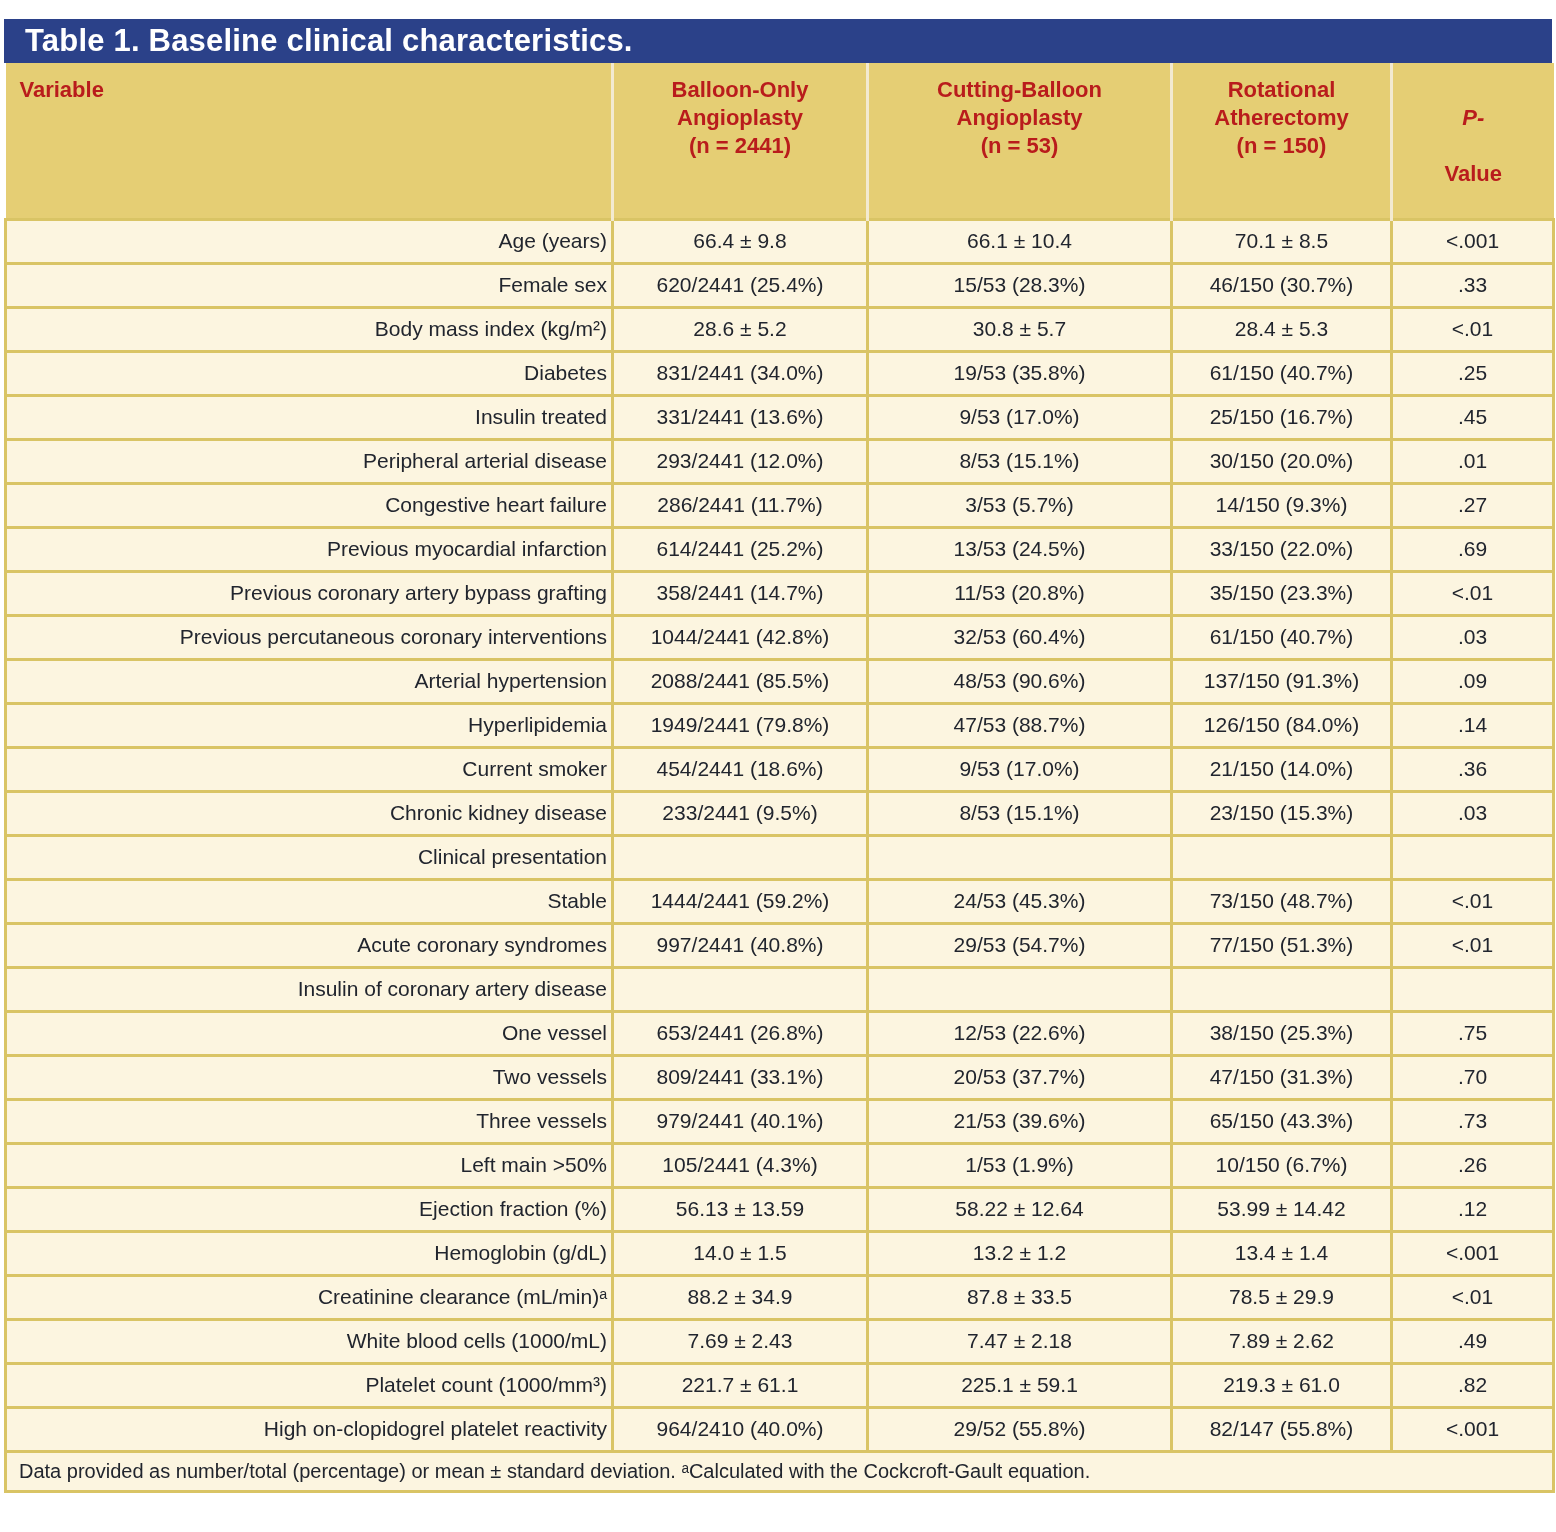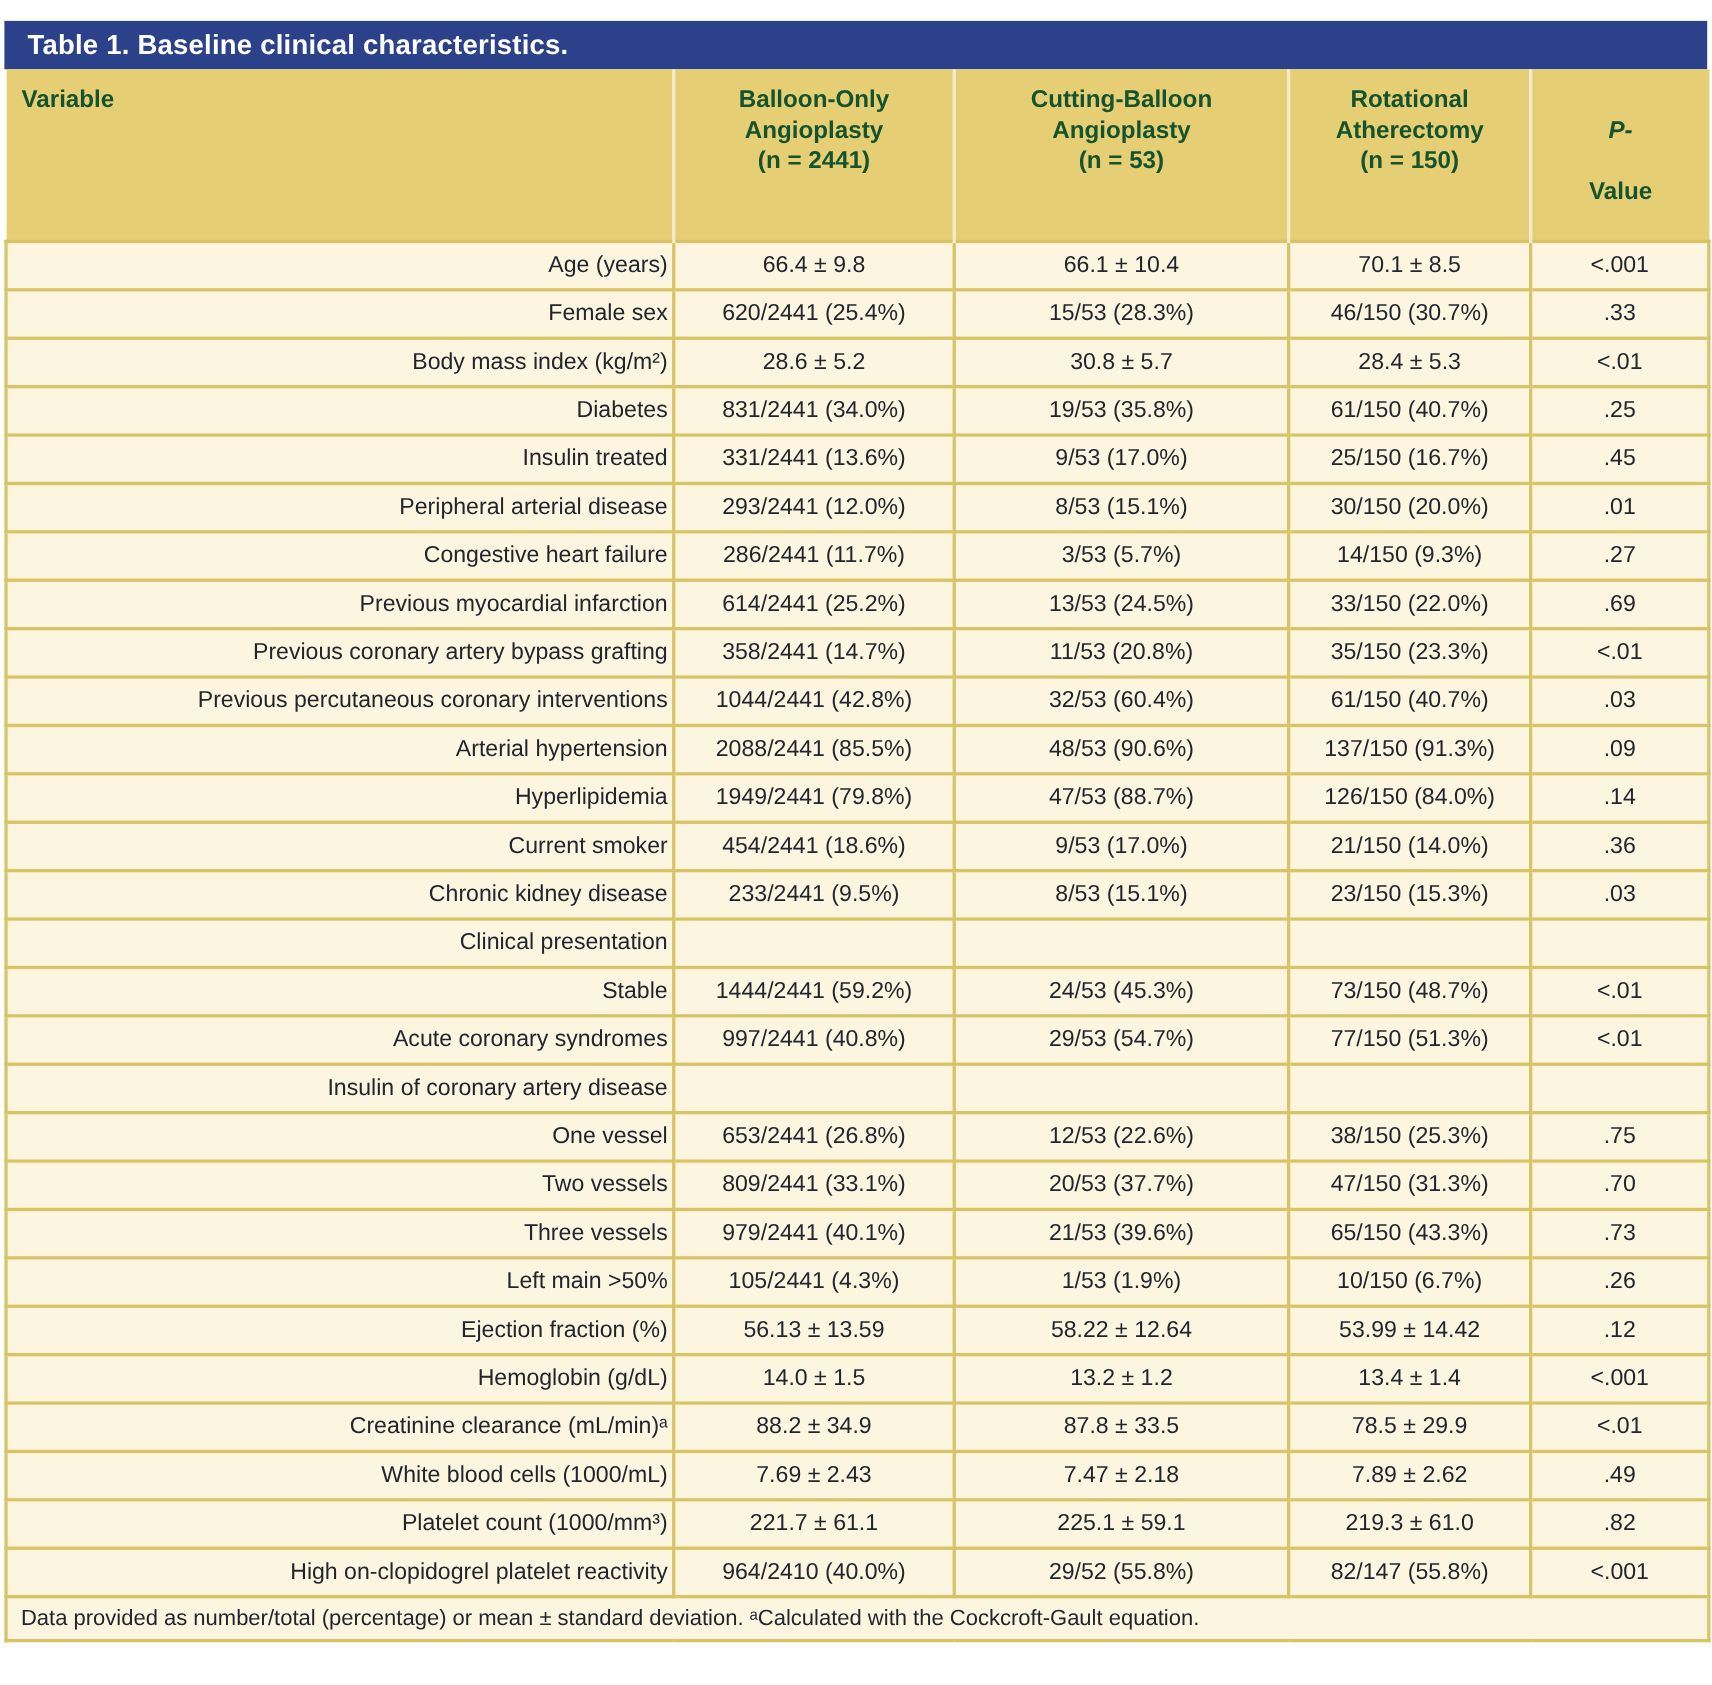--- a/index.html
+++ b/index.html
@@ -18,38 +18,38 @@
   .titlebar {
     background: #2B4189;
     height: 44px;
     display: flex;
     align-items: center;
     padding-left: 21px;
     box-sizing: border-box;
   }
   .titlebar .title-text {
     color: #ffffff;
-    font-size: 25px;
+    font-size: 31px;
     font-weight: bold;
     letter-spacing: 0.2px;
   }
   table.main {
     border-collapse: collapse;
     table-layout: fixed;
     width: 1548px;
   }
   col.c-var  { width: 607px; }
   col.c-bal  { width: 255px; }
   col.c-cut  { width: 304px; }
   col.c-rot  { width: 220px; }
   col.c-p    { width: 162px; }
 
   thead th {
     background: #E5CE74;
-    color: #14532d;
+    color: #b91c1c;
     font-weight: bold;
     font-size: 22px;
     line-height: 1.28;
     height: 104px;
     box-sizing: border-box;
     vertical-align: top;
     padding-top: 13px;
     text-align: center;
     white-space: pre-line;
     border: none;

